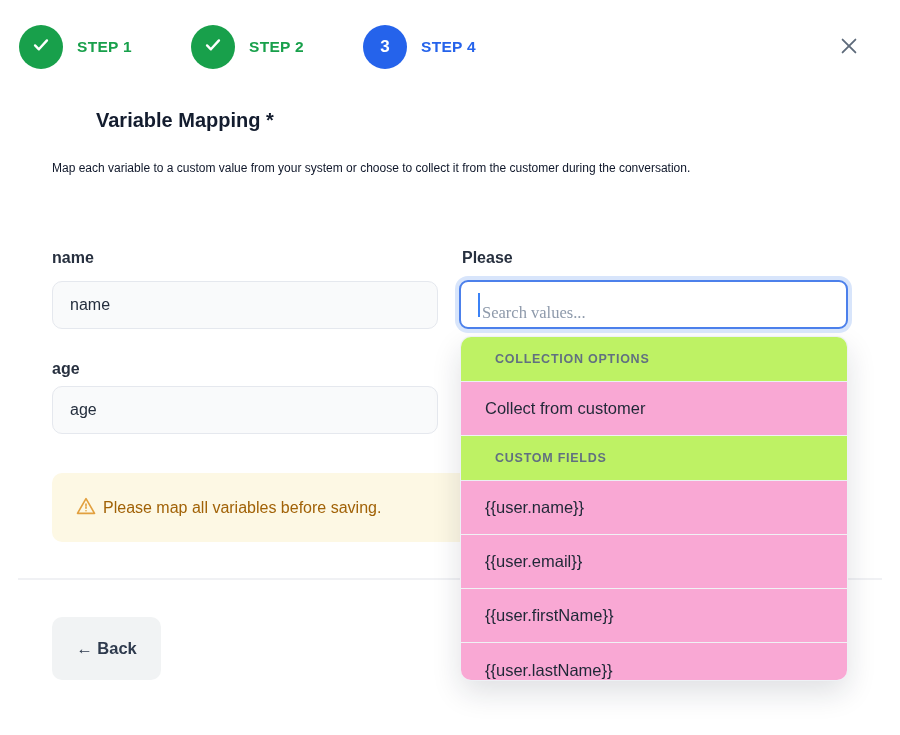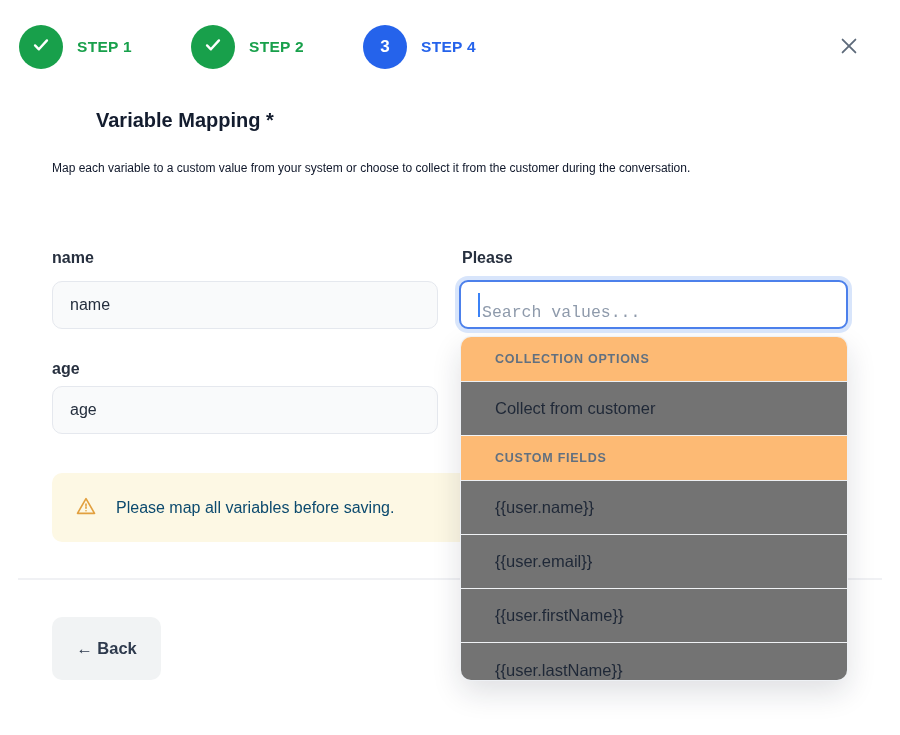--- a/index.html
+++ b/index.html
@@ -47,52 +47,52 @@
   .input-age  { top: 386px; }
 
   
   .search-wrap {
     position: absolute; left: 459px; top: 280px; width: 389px; height: 49px;
     background: #ffffff; border: 2px solid #4c80eb; border-radius: 9px;
     box-shadow: 0 0 0 4px #d8e5fb; z-index: 6;
   }
   .search-input {
     width: 100%; height: 100%; border: none; outline: none; background: transparent;
-    padding: 16px 16px 0 21px; font-family: Liberation Mono, monospace; font-size: 16.5px; color: #242e3d;
+    padding: 16px 16px 0 21px; font-family: Liberation Serif, serif; font-size: 16.5px; color: #242e3d;
   }
   .search-input::placeholder { color: #8e9aab; opacity: 1; }
   .caret { position: absolute; left: 17px; top: 11px; width: 2px; height: 24px; background: #3b82f6; }
 
   
   .dropdown {
     position: absolute; left: 461px; top: 337px; width: 386px; height: 343px;
     background: #ffffff; border-radius: 10px; overflow: hidden; z-index: 5;
     box-shadow: 0 0 0 1px #eef1f5, 0 12px 30px rgba(20,30,50,0.14);
   }
   .dd-header {
     height: 45px; display: flex; align-items: center; padding-left: 34px;
-    background: #fdba74; border-bottom: 1px solid #eceff3;
+    background: #bef264; border-bottom: 1px solid #eceff3;
     font-size: 12.5px; font-weight: 700; letter-spacing: .06em; color: #617080;
     text-transform: uppercase;
   }
   .dd-item {
-    height: 54px; display: flex; align-items: center; padding-left: 34px;
-    font-size: 16.5px; color: #1f2837; background: #737373;
+    height: 54px; display: flex; align-items: center; padding-left: 24px;
+    font-size: 16.5px; color: #1f2837; background: #f9a8d4;
     border-bottom: 1px solid #f0f2f5; cursor: pointer;
   }
   .dd-item:last-child { border-bottom: none; }
 
   
   .warning {
     position: absolute; left: 52px; top: 473px; width: 793px; height: 69px;
     background: #fdf8e4; border-radius: 10px; display: flex; align-items: center;
     padding-left: 23px; z-index: 1;
   }
   .warning svg { width: 22px; height: 22px; flex: 0 0 auto; }
-  .warning-text { margin-left: 19px; font-size: 16px; color: #0c4a6e; }
+  .warning-text { margin-left: 6px; font-size: 16px; color: #a16207; }
 
   
   .divider { position: absolute; left: 18px; top: 578px; width: 864px; height: 2px;
     background: #f0f1f4; z-index: 0; }
   .back-btn {
     position: absolute; left: 52px; top: 617px; width: 109px; height: 63px;
     background: #f1f3f4; border: none; border-radius: 10px; cursor: pointer;
     font-family: inherit; font-size: 16.5px; font-weight: 700; color: #2e3a4d;
     display: flex; align-items: center; justify-content: center;
   }

